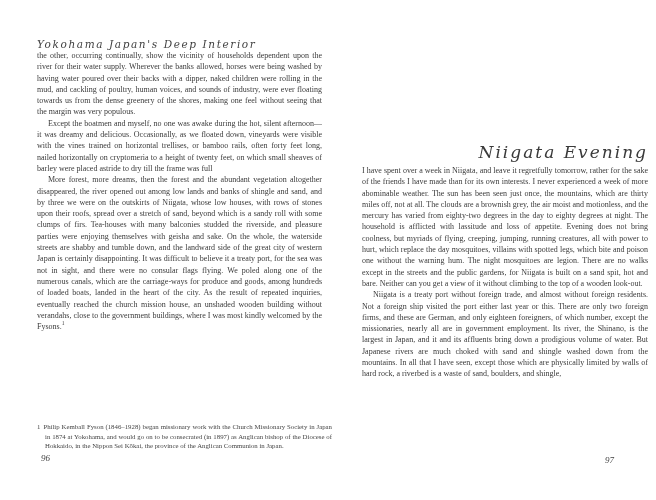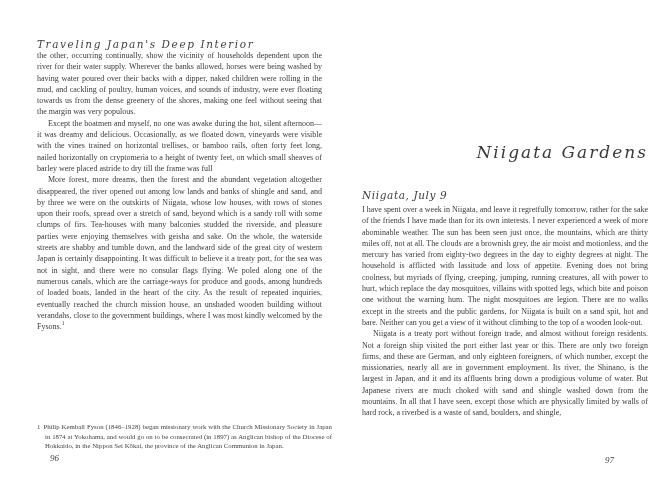--- a/index.html
+++ b/index.html
@@ -79,21 +79,21 @@
     padding-right: 3px;
   }
 
   .folio {
     position: absolute;
     font-style: italic;
     font-size: 9px;
     color: #3f3f3f;
   }
   .folio-left {
-    left: 13px;
+    left: 4px;
     top: 415px;
   }
   .folio-right {
     left: 243px;
     top: 313px;
     text-align: right;
   }
 
   .chapter-title {
     font-family: "DejaVu Serif", serif;
@@ -110,39 +110,38 @@
     font-style: italic;
     font-size: 10.5px;
     letter-spacing: 0.6px;
     color: #3d3d3d;
   }
 </style>
 </head>
 <body>
 
 <div class="page page-left">
-  <div class="running-header">Traveling Japan's Deep Interior</div>
+  <div class="running-header">Yokohama Japan's Deep Interior</div>
 
   <div class="body-text">
       <p class="para"><span>the other, occurring continually, show the vicinity of households dependent upon the river for their water supply. Wherever the banks allowed, horses were being washed by having water poured over their backs with a dipper, naked children were rolling in the mud, and cackling of poultry, human voices, and sounds of industry, were ever floating towards us from the dense greenery of the shores, making one feel without seeing that the margin was very populous.</span></p>
       <p class="para indent"><span>Except the boatmen and myself, no one was awake during the hot, silent afternoon—it was dreamy and delicious. Occasionally, as we floated down, vineyards were visible with the vines trained on horizontal trellises, or bamboo rails, often forty feet long, nailed horizontally on cryptomeria to a height of twenty feet, on which small sheaves of barley were placed astride to dry till the frame was full</span></p>
       <p class="para indent"><span>More forest, more dreams, then the forest and the abundant vegetation altogether disappeared, the river opened out among low lands and banks of shingle and sand, and by three we were on the outskirts of Niigata, whose low houses, with rows of stones upon their roofs, spread over a stretch of sand, beyond which is a sandy roll with some clumps of firs. Tea-houses with many balconies studded the riverside, and pleasure parties were enjoying themselves with </span><span class="em">geisha</span><span> and </span><span class="em">sake</span><span>. On the whole, the waterside streets are shabby and tumble down, and the landward side of the great city of western Japan is certainly disappointing. It was difficult to believe it a treaty port, for the sea was not in sight, and there were no consular flags flying. We poled along one of the numerous canals, which are the carriage-ways for produce and goods, among hundreds of loaded boats, landed in the heart of the city. As the result of repeated inquiries, eventually reached the church mission house, an unshaded wooden building without verandahs, close to the government buildings, where I was most kindly welcomed by the Fysons.</span><sup class="fn-ref">1</sup></p>
     </div>
 
   <div class="footnote">
     <span class="fn-marker">1</span><span>Philip Kemball Fyson (1846–1928) began missionary work with the Church Missionary Society in Japan in 1874 at Yokohama, and would go on to be consecrated (in 1897) as Anglican bishop of the Diocese of Hokkaido, in the Nippon Sei Kōkai, the province of the Anglican Communion in Japan.</span>
   </div>
 
   <div class="folio folio-left">96</div>
 </div>
 
 <div class="page page-right">
-  <div class="chapter-title">Niigata Gardens</div>
+  <div class="chapter-title">Niigata Evening</div>
 
-  <div class="dateline">Niigata, July 9</div>
 
   <div class="body-text">
       <p class="para"><span>I have spent over a week in Niigata, and leave it regretfully tomorrow, rather for the sake of the friends I have made than for its own interests. I never experienced a week of more abominable weather. The sun has been seen just once, the mountains, which are thirty miles off, not at all. The clouds are a brownish grey, the air moist and motionless, and the mercury has varied from eighty-two degrees in the day to eighty degrees at night. The household is afflicted with lassitude and loss of appetite. Evening does not bring coolness, but myriads of flying, creeping, jumping, running creatures, all with power to hurt, which replace the day mosquitoes, villains with spotted legs, which bite and poison one without the warning hum. The night mosquitoes are legion. There are no walks except in the streets and the public gardens, for Niigata is built on a sand spit, hot and bare. Neither can you get a view of it without climbing to the top of a wooden look-out.</span></p>
       <p class="para indent"><span>Niigata is a treaty port without foreign trade, and almost without foreign residents. Not a foreign ship visited the port either last year or this. There are only two foreign firms, and these are German, and only eighteen foreigners, of which number, except the missionaries, nearly all are in government employment. Its river, the Shinano, is the largest in Japan, and it and its affluents bring down a prodigious volume of water. But Japanese rivers are much choked with sand and shingle washed down from the mountains. In all that I have seen, except those which are physically limited by walls of hard rock, a riverbed is a waste of sand, boulders, and shingle,</span></p>
     </div>
 
   <div class="folio folio-right">97</div>
 </div>
 
 </body></html>

